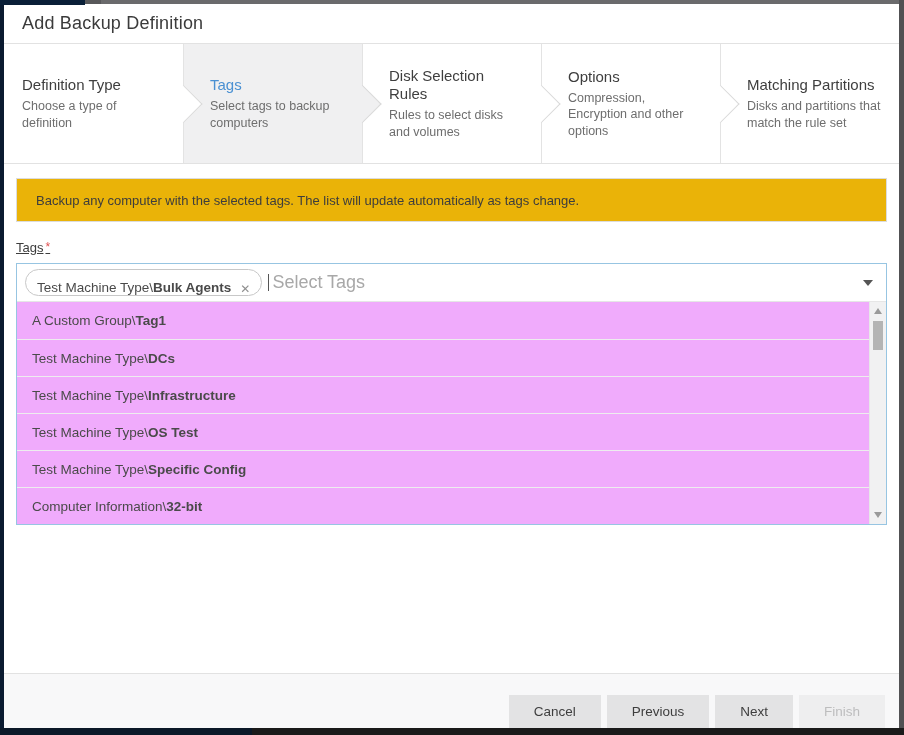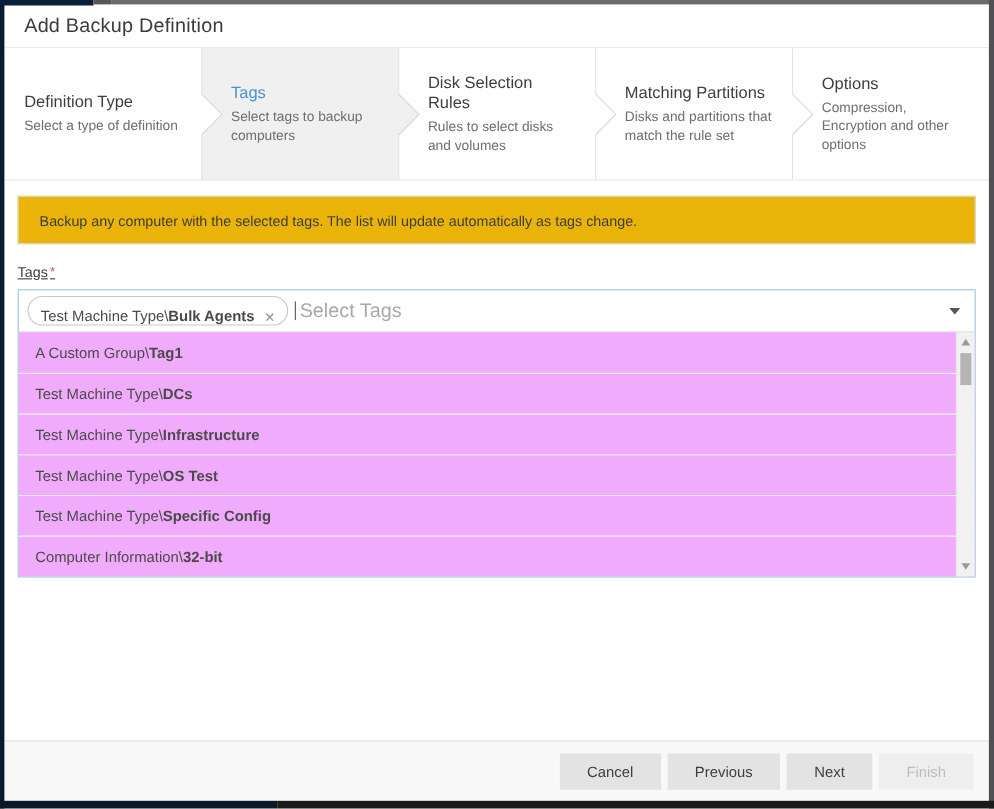--- a/index.html
+++ b/index.html
@@ -175,21 +175,21 @@
   }
 
   
   .modal-footer {
     position: absolute;
     left: 0; right: 0; bottom: 0;
     height: 55px;
     background: #f8f8f9;
     border-top: 1px solid #e2e2e2;
     display: flex;
-    align-items: center;
+    align-items: flex-end;
     justify-content: flex-end;
     padding-right: 14px;
     gap: 6px;
   }
   .btn {
     height: 33px;
     padding: 0 25px;
     background: #e3e3e4;
     border: none;
     font-family: "Liberation Sans", sans-serif;
@@ -216,41 +216,41 @@
 
 <div class="modal">
 
   <div class="modal-header">
     <div class="modal-title">Add Backup Definition</div>
   </div>
 
   <div class="stepper">
     <div class="step first">
       <div class="step-title">Definition Type</div>
-      <div class="step-subtitle">Select a type of definition</div>
+      <div class="step-subtitle">Choose a type of definition</div>
     </div>
     <div class="step active">
       <div class="chevron"></div>
       <div class="step-title">Tags</div>
       <div class="step-subtitle">Select tags to backup computers</div>
     </div>
     <div class="step">
       <div class="chevron from-gray"></div>
       <div class="step-title">Disk Selection Rules</div>
       <div class="step-subtitle">Rules to select disks and volumes</div>
     </div>
     <div class="step">
       <div class="chevron"></div>
+      <div class="step-title">Options</div>
+      <div class="step-subtitle">Compression, Encryption and other options</div>
+    </div>
+    <div class="step">
+      <div class="chevron"></div>
       <div class="step-title">Matching Partitions</div>
       <div class="step-subtitle">Disks and partitions that match the rule set</div>
-    </div>
-    <div class="step">
-      <div class="chevron"></div>
-      <div class="step-title">Options</div>
-      <div class="step-subtitle">Compression, Encryption and other options</div>
     </div>
   </div>
 
   <div class="content">
 
     <div class="info-banner">
       <span>Backup any computer with the selected tags. The list will update automatically as tags change.</span>
     </div>
 
     <div class="field-label-row">

